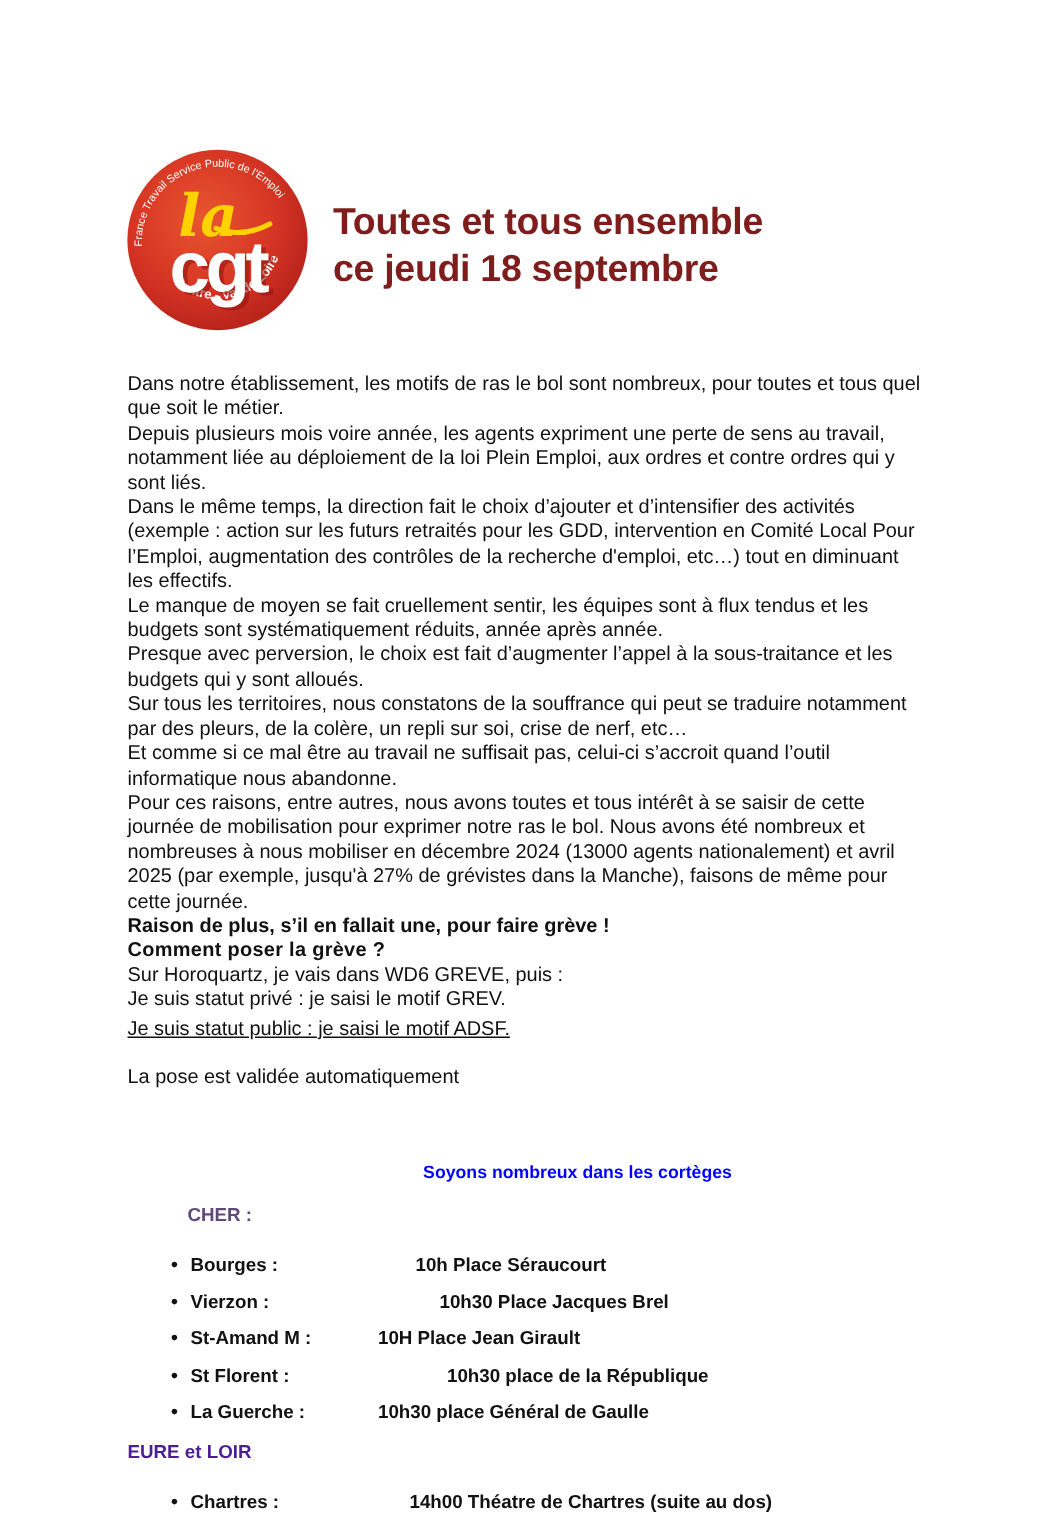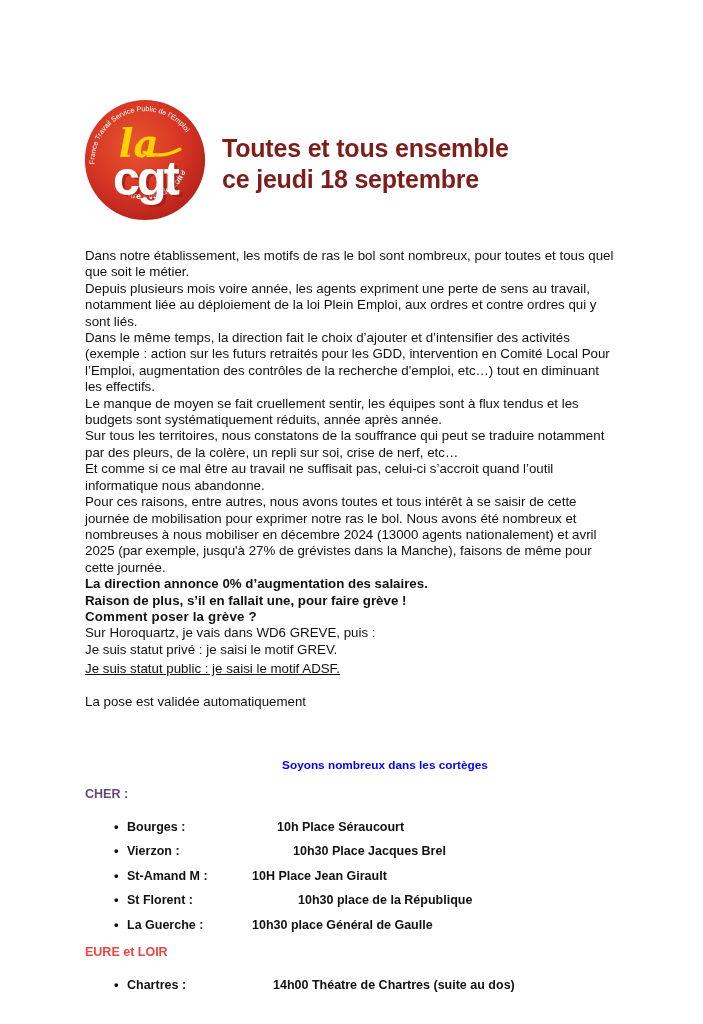--- a/index.html
+++ b/index.html
@@ -110,43 +110,44 @@
 que soit le métier.</p>
         <p class="para">Depuis plusieurs mois voire année, les agents expriment une perte de sens au travail,
 notamment liée au déploiement de la loi Plein Emploi, aux ordres et contre ordres qui y
 sont liés.</p>
         <p class="para">Dans le même temps, la direction fait le choix d’ajouter et d’intensifier des activités
 (exemple : action sur les futurs retraités pour les GDD, intervention en Comité Local Pour
 l’Emploi, augmentation des contrôles de la recherche d'emploi, etc…) tout en diminuant
 les effectifs.</p>
         <p class="para">Le manque de moyen se fait cruellement sentir, les équipes sont à flux tendus et les
 budgets sont systématiquement réduits, année après année.</p>
+        <p class="para">Presque avec perversion, le choix est fait d’augmenter l’appel à la sous-traitance et les
+budgets qui y sont alloués.</p>
         <p class="para">Sur tous les territoires, nous constatons de la souffrance qui peut se traduire notamment
 par des pleurs, de la colère, un repli sur soi, crise de nerf, etc…</p>
         <p class="para">Et comme si ce mal être au travail ne suffisait pas, celui-ci s’accroit quand l’outil
 informatique nous abandonne.</p>
         <p class="para">Pour ces raisons, entre autres, nous avons toutes et tous intérêt à se saisir de cette
 journée de mobilisation pour exprimer notre ras le bol. Nous avons été nombreux et
 nombreuses à nous mobiliser en décembre 2024 (13000 agents nationalement) et avril
 2025 (par exemple, jusqu'à 27% de grévistes dans la Manche), faisons de même pour
 cette journée.</p>
-        <p class="para bold">La direction annonce 0% d’augmentation des salaires.</p>
         <p class="para bold">Raison de plus, s’il en fallait une, pour faire grève !</p>
         <p class="para bold-alt">Comment poser la grève ?</p>
         <p class="para">Sur Horoquartz, je vais dans WD6 GREVE, puis :</p>
         <p class="para">Je suis statut privé : je saisi le motif GREV.</p>
         <p class="para mt-sm">Je suis statut public : je saisi le motif ADSF.</p>
         <p class="para mt-lg">La pose est validée automatiquement</p>
       </div>
     <div class="cortege-heading" style="color: rgb(0, 0, 255);">Soyons nombreux dans les cortèges</div>
     <div>
-        <div class="section-title" style="color: rgb(95, 73, 122);">CHER :</div>
+        <div class="section-title" style="color: rgb(95, 73, 122); margin-left: 40px;">CHER :</div>
         <div class="bullet-item"><span class="dot">•</span><span class="city">Bourges :</span><span class="loc" style="left: 192px;">10h Place Séraucourt</span></div>
         <div class="bullet-item"><span class="dot">•</span><span class="city">Vierzon :</span><span class="loc" style="left: 208px;">10h30 Place Jacques Brel</span></div>
         <div class="bullet-item"><span class="dot">•</span><span class="city">St-Amand M :</span><span class="loc" style="left: 167px;">10H Place Jean Girault</span></div>
         <div class="bullet-item"><span class="dot">•</span><span class="city">St Florent :</span><span class="loc" style="left: 213px;">10h30 place de la République</span></div>
         <div class="bullet-item"><span class="dot">•</span><span class="city">La Guerche :</span><span class="loc" style="left: 167px;">10h30 place Général de Gaulle</span></div>
-        <div class="section-title" style="color: #ef4444; margin-top: 12px;">EURE et LOIR</div>
+        <div class="section-title" style="color: #4c1d95; margin-top: 12px;">EURE et LOIR</div>
         <div class="bullet-item"><span class="dot">•</span><span class="city">Chartres :</span><span class="loc" style="left: 188px;">14h00 Théatre de Chartres (suite au dos)</span></div>
       </div>
   </div>
 
 </div>
 
 </body></html>

